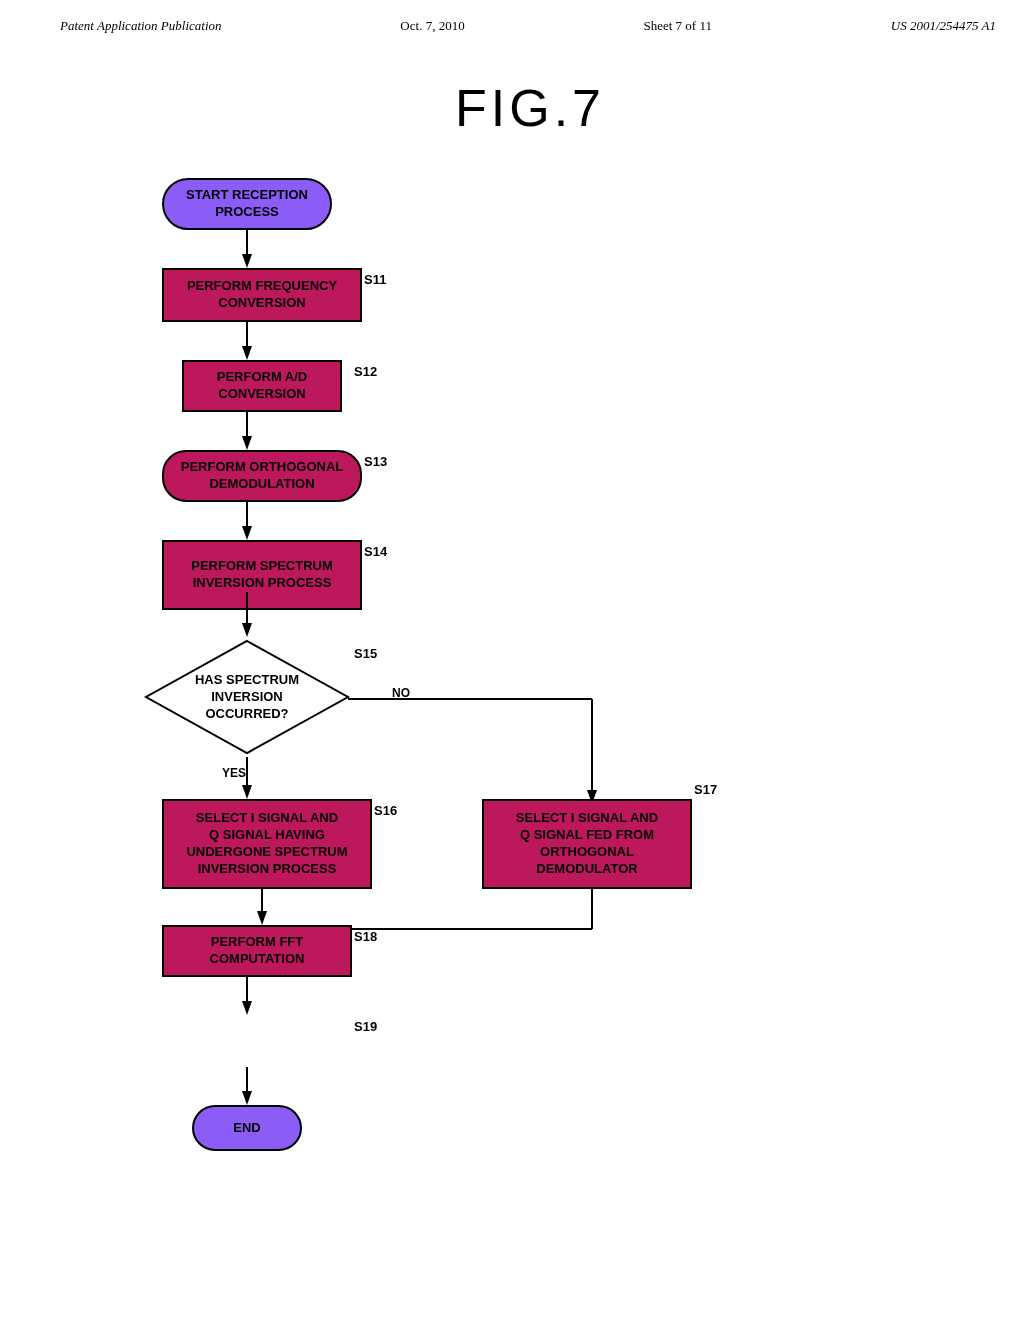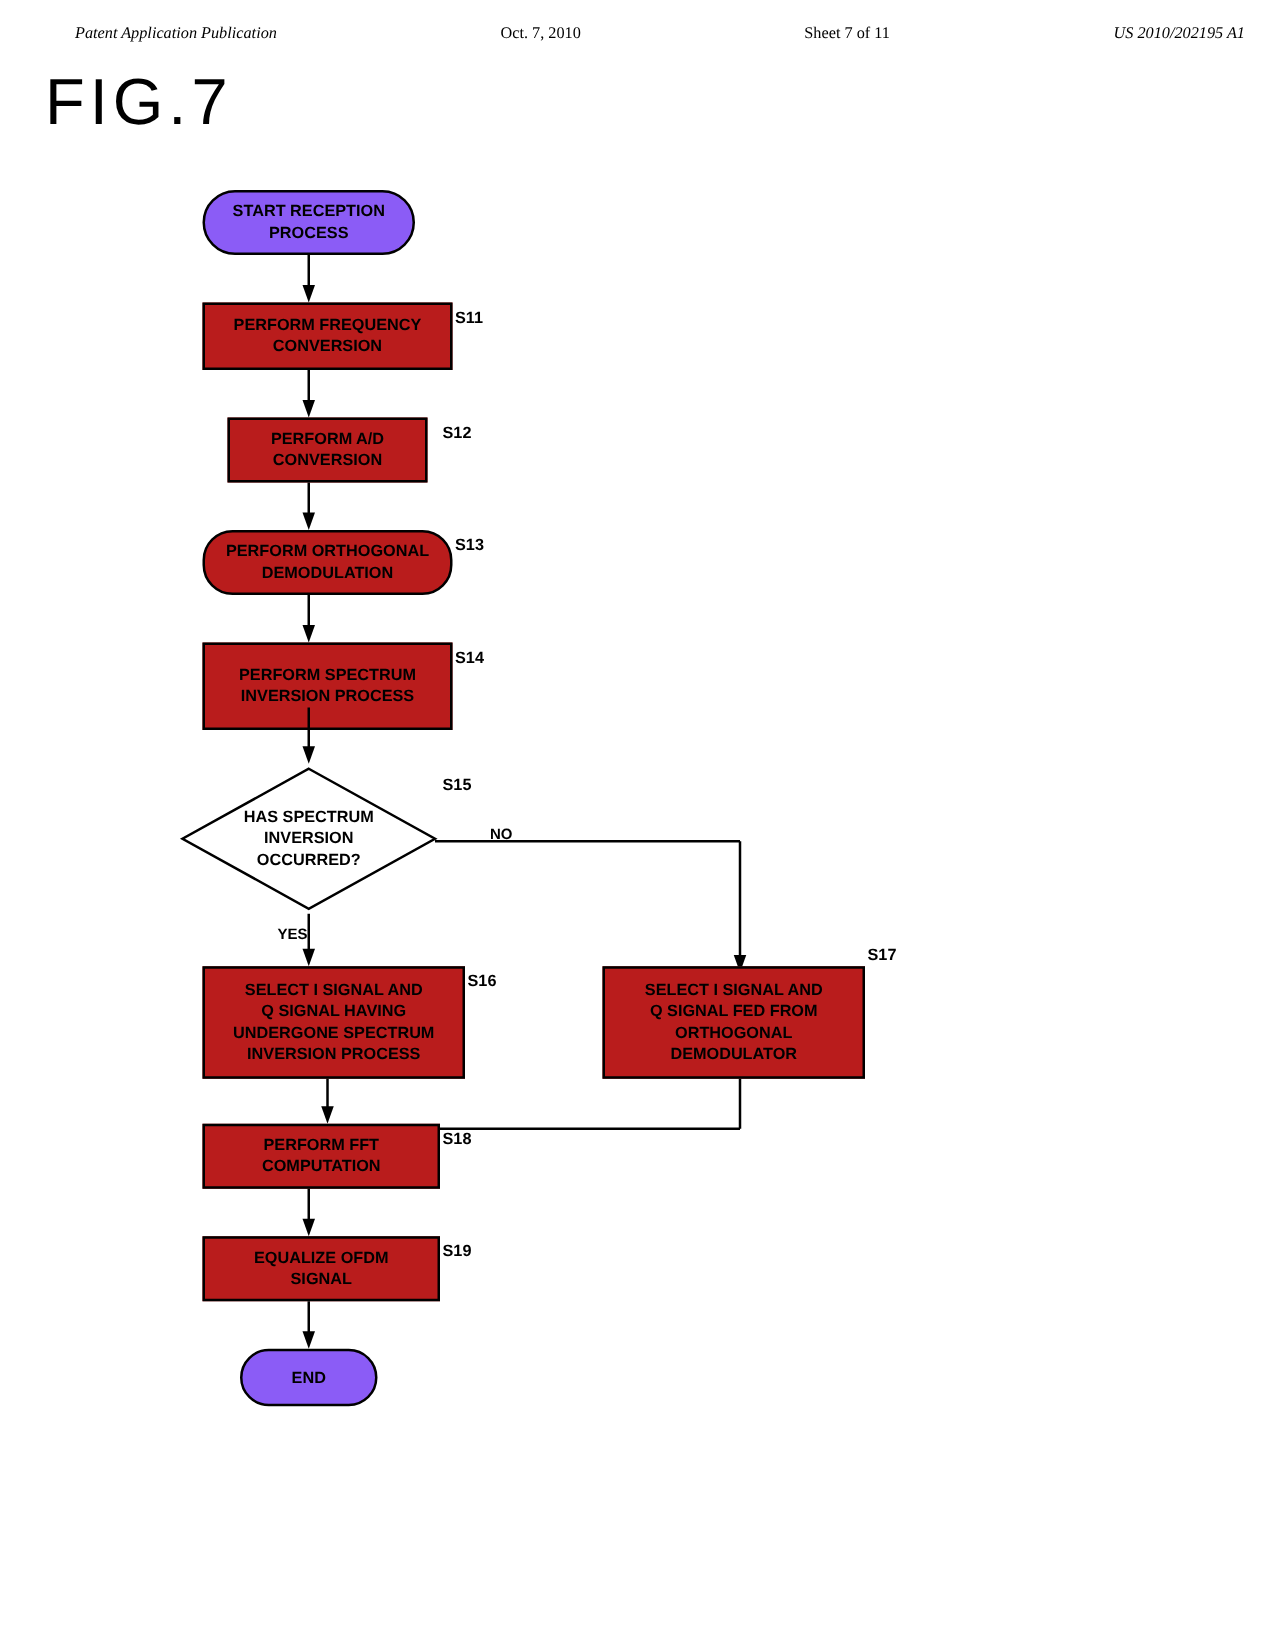--- a/index.html
+++ b/index.html
@@ -19,42 +19,43 @@
       align-items: center;
       padding: 18px 28px 0 60px;
       font-size: 13px;
     }
     .header-left { font-style: italic; }
     .header-center { }
     .header-right { font-style: italic; }
 
     
     .fig-title {
+      text-align: center;
       font-size: 52px;
       font-weight: normal;
       letter-spacing: 4px;
-      margin-top: 18px;
+      margin-top: 44px;
       margin-bottom: 30px;
       font-family: Arial, Helvetica, sans-serif;
       padding-left: 36px;
     }
 
     
     .flowchart {
       position: relative;
       width: 860px;
       margin: 0 auto;
       height: 1120px;
     }
 
     
     .fc-box {
       position: absolute;
       border: 2px solid #000;
-      background: #b91c1c;
+      background: #be185d;
       display: flex;
       align-items: center;
       justify-content: center;
       text-align: center;
       font-size: 13px;
       font-family: Arial, Helvetica, sans-serif;
       font-weight: bold;
       line-height: 1.3;
       padding: 6px 10px;
     }
@@ -117,21 +118,21 @@
       font-weight: bold;
     }
   </style>
 </head>
 <body>
 
 <div class="header">
   <span class="header-left">Patent Application Publication</span>
   <span class="header-center">Oct. 7, 2010</span>
   <span class="header-center">Sheet 7 of 11</span>
-  <span class="header-right">US 2010/202195 A1</span>
+  <span class="header-right">US 2001/254475 A1</span>
 </div>
 
 <div class="fig-title">FIG.7</div>
 
 <div class="flowchart">
 
   <div class="fc-rounded" style="left:80px; top:10px; width:170px; height:52px;">
     <span>START RECEPTION<br>PROCESS</span>
   </div>
 
@@ -230,23 +231,20 @@
   <div class="fc-box" style="left:80px; top:757px; width:190px; height:52px;">
     <span>PERFORM FFT<br>COMPUTATION</span>
   </div>
   <span class="step-label" style="left:272px; top:761px;">S18</span>
 
   <svg class="arrow-svg" style="left:163px; top:809px;" width="4" height="38">
     <line x1="2" y1="0" x2="2" y2="30" stroke="#000" stroke-width="2"></line>
     <polygon points="2,38 -3,24 7,24" fill="#000"></polygon>
   </svg>
 
-  <div class="fc-box" style="left:80px; top:847px; width:190px; height:52px;">
-    <span>EQUALIZE OFDM<br>SIGNAL</span>
-  </div>
   <span class="step-label" style="left:272px; top:851px;">S19</span>
 
   <svg class="arrow-svg" style="left:163px; top:899px;" width="4" height="38">
     <line x1="2" y1="0" x2="2" y2="30" stroke="#000" stroke-width="2"></line>
     <polygon points="2,38 -3,24 7,24" fill="#000"></polygon>
   </svg>
 
   <div class="fc-rounded" style="left:110px; top:937px; width:110px; height:46px;">
     <span>END</span>
   </div>

